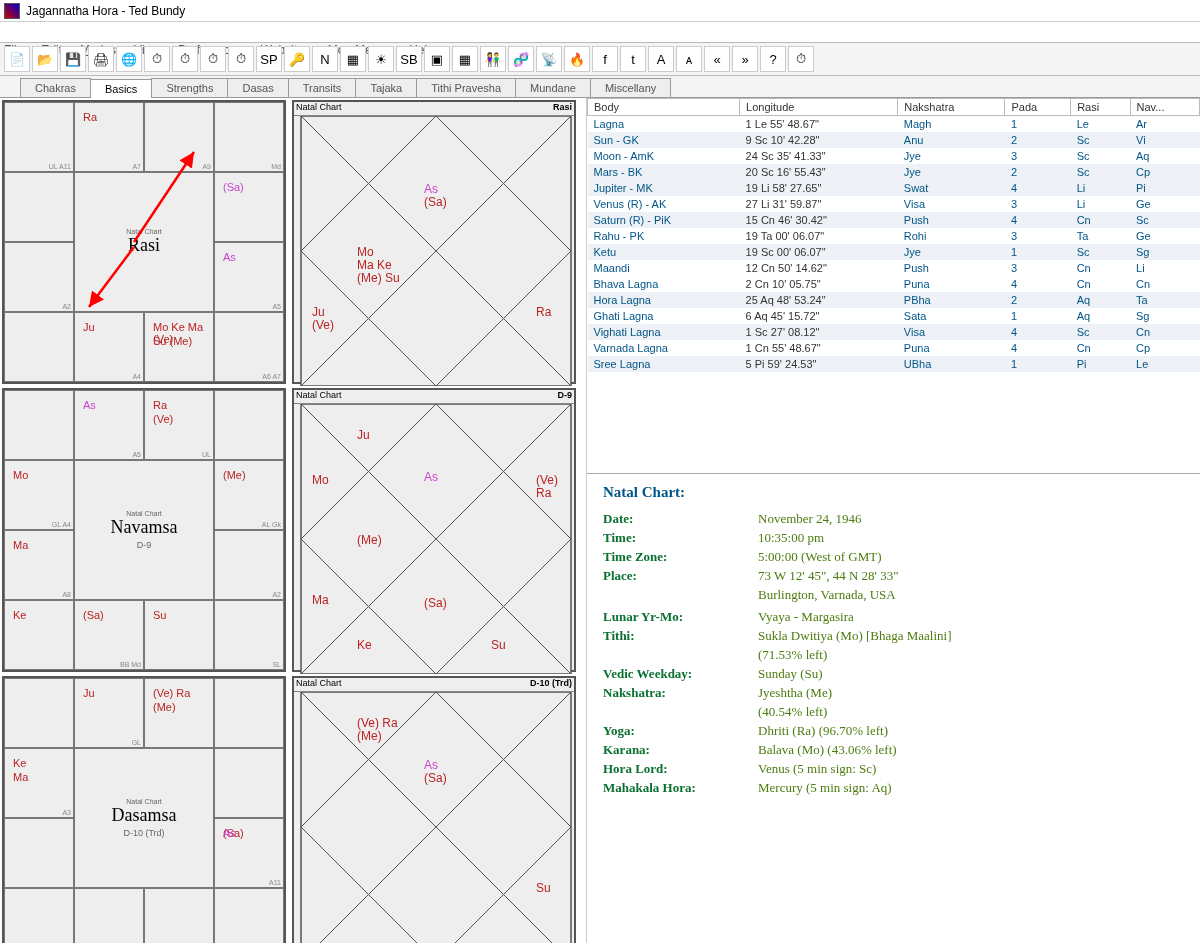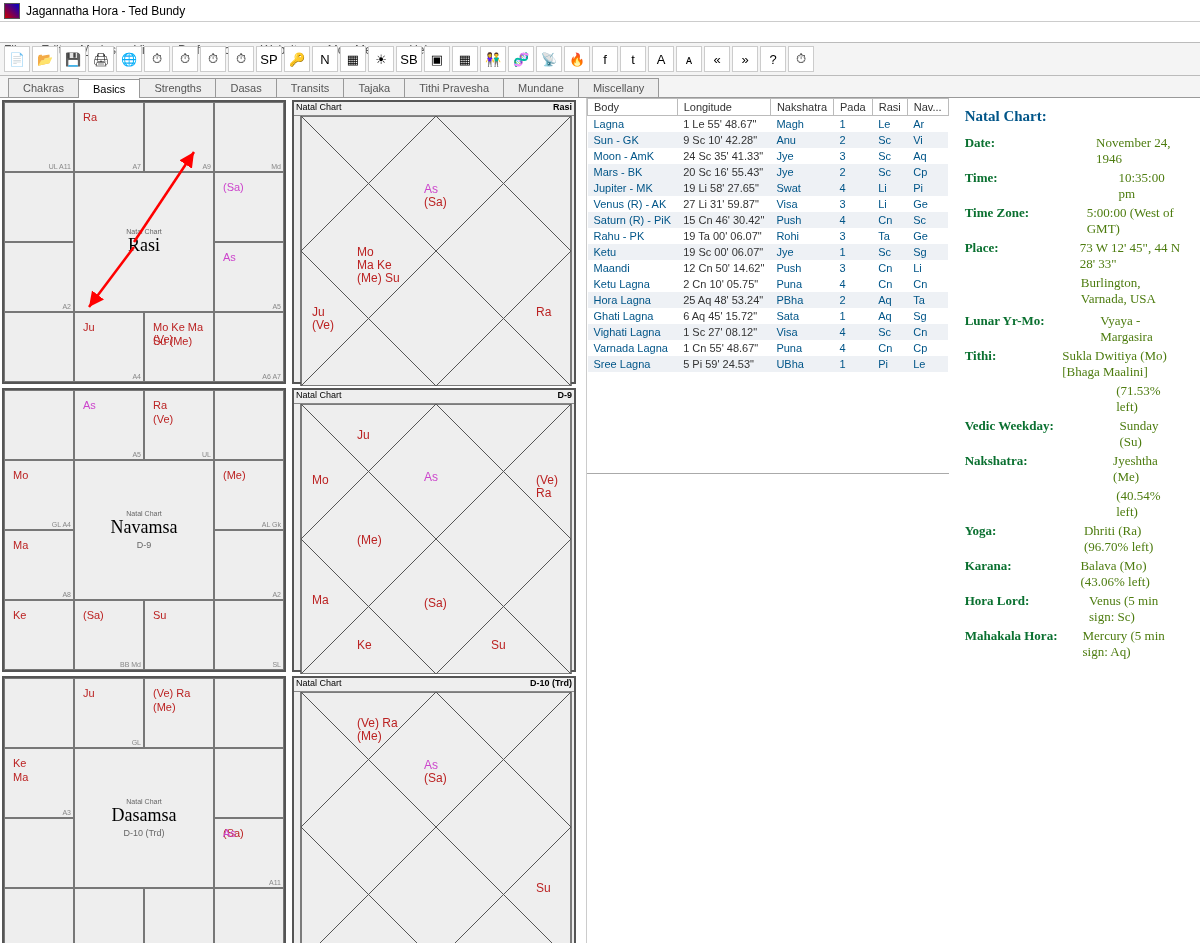--- a/index.html
+++ b/index.html
@@ -4,27 +4,27 @@
 <style>
 * { box-sizing: border-box; margin: 0; padding: 0; }
 body { font-family: Tahoma, Arial, sans-serif; font-size: 11px; background: #fff; width: 1200px; height: 943px; overflow: hidden; color: #000; }
 .titlebar { height: 22px; background: #fff; border-bottom: 1px solid #ccc; display: flex; align-items: center; padding: 0 4px; font-size: 12px; }
 .titlebar .icon { width: 16px; height: 16px; background: linear-gradient(45deg,#c00,#00c); margin-right: 6px; border: 1px solid #555; }
 .menubar { height: 20px; display: flex; align-items: center; padding: 0 4px; font-size: 12px; color: #555; }
 .menubar span { margin-right: 18px; cursor: default; margin-top: 36px; }
 .menubar span u { text-decoration: underline; }
 .toolbar { height: 34px; border-top: 1px solid #bbb; border-bottom: 1px solid #bbb; background: #f4f4f4; display: flex; align-items: center; padding: 0 4px; gap: 2px; overflow: hidden; }
 .tbtn { width: 26px; height: 26px; border: 1px solid #ccc; background: #fff; display: flex; align-items: center; justify-content: center; font-size: 13px; cursor: pointer; }
-.tabs { display: flex; background: #f4f4f4; border-bottom: 1px solid #999; height: 22px; align-items: flex-end; padding-left: 8px; }
+.tabs { display: flex; background: #f4f4f4; border-bottom: 1px solid #999; height: 22px; align-items: flex-end; padding-left: 20px; }
 .tab { padding: 3px 14px; border: 1px solid #999; border-bottom: none; background: #eee; font-size: 11px; color: #555; margin-right: -1px; cursor: pointer; }
 .tab.active { background: #fff; color: #000; position: relative; top: 1px; }
 .workspace { display: flex; height: 845px; }
 .left-col { width: 290px; padding: 2px; overflow: hidden; }
 .mid-col { width: 296px; padding: 2px; overflow: hidden; }
-.right-col { flex: 1; display: flex; flex-direction: row; border-left: 1px solid #ccc; }
+.right-col { flex: 1; display: flex; flex-direction: column; border-left: 1px solid #ccc; }
 .chart-sq { border: 2px solid #555; margin-bottom: 4px; background: #eee; position: relative; }
 .chart-sq.south { width: 284px; height: 284px; display: grid; grid-template-columns: repeat(4,1fr); grid-template-rows: repeat(4,1fr); }
 .cell { border: 1px solid #777; position: relative; font-size: 9px; padding: 1px; background: #eee; }
 .cell.center { grid-column: 2/4; grid-row: 2/4; display: flex; align-items: center; justify-content: center; flex-direction: column; }
 .center-title { font-size: 18px; font-family: 'Times New Roman', serif; }
 .center-sub { font-size: 9px; color: #666; margin-top: 2px; }
 .center-mini { font-size: 7px; color: #666; }
 .pl { color: #b22; font-size: 12px; position: absolute; }
 .plm { color: #c4c; font-size: 12px; position: absolute; }
 .cn { color: #888; font-size: 7px; position: absolute; }
@@ -416,21 +416,21 @@
             </tr>
             <tr>
               <td class="body">Maandi</td>
               <td class="lon">12 Cn 50' 14.62"</td>
               <td class="body">Push</td>
               <td class="body">3</td>
               <td class="body">Cn</td>
               <td class="nav">Li</td>
             </tr>
             <tr>
-              <td class="body">Ketu Lagna</td>
+              <td class="body">Bhava Lagna</td>
               <td class="lon">2 Cn 10' 05.75"</td>
               <td class="body">Puna</td>
               <td class="body">4</td>
               <td class="body">Cn</td>
               <td class="nav">Cn</td>
             </tr>
             <tr class="striped">
               <td class="body">Hora Lagna</td>
               <td class="lon">25 Aq 48' 53.24"</td>
               <td class="body">PBha</td>

